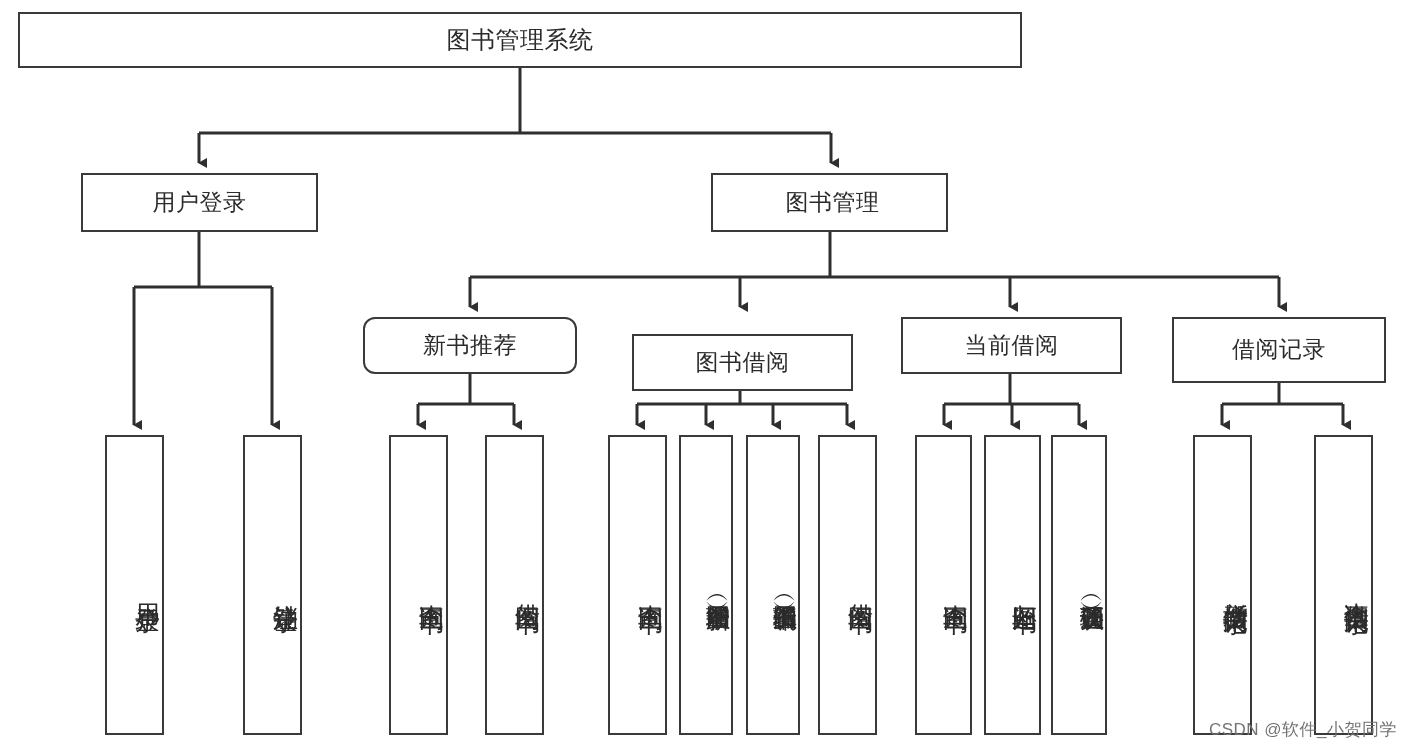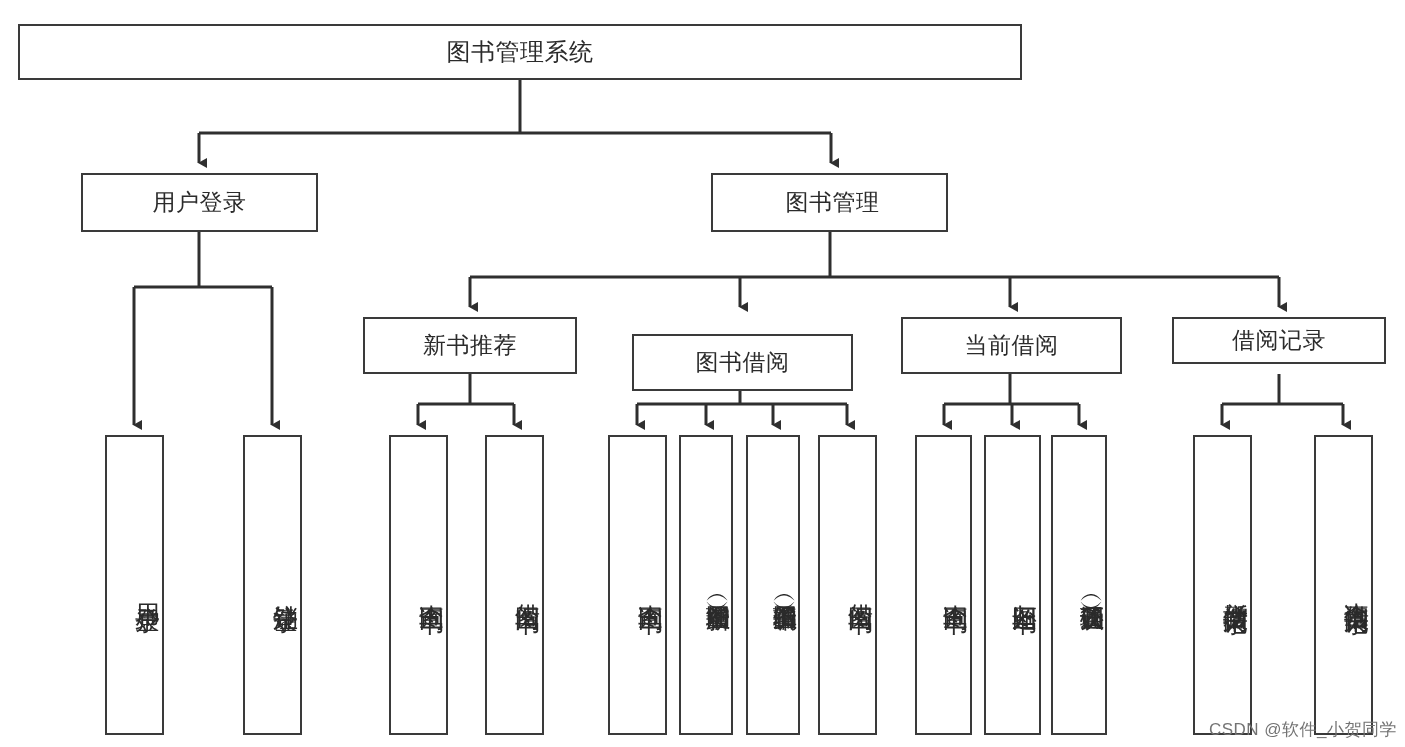--- a/index.html
+++ b/index.html
@@ -35,21 +35,20 @@
     justify-content: center;
     color: #2b2b2b;
   }
   .node.h {
     font-size: 23px;
     letter-spacing: 0.5px;
     line-height: 1.1;
   }
   .node.h-top {
     font-size: 24px;
-    margin-top: 12px;
   }
   .node.v {
     writing-mode: vertical-rl;
     text-orientation: upright;
     font-size: 25px;
     line-height: 1.12;
     letter-spacing: 2px;
     align-items: flex-start;
     justify-content: center;
     padding-top: 6px;
@@ -135,30 +134,30 @@
     <span>图书管理系统</span>
   </div>
 
   <div class="node h" style="left:81px; top:173px; width:237px; height:59px;">
     <span>用户登录</span>
   </div>
   <div class="node h" style="left:711px; top:173px; width:237px; height:59px;padding-left:6px;">
     <span>图书管理</span>
   </div>
 
-  <div class="node h" style="left:363px; top:317px; width:214px; height:57px;">
+  <div class="node h" style="left:363px; top:317px; width:214px; height:57px;border-radius:12px;">
     <span>新书推荐</span>
   </div>
   <div class="node h" style="left:632px; top:314px; width:221px; height:57px;margin-top:20px;">
     <span>图书借阅</span>
   </div>
   <div class="node h" style="left:901px; top:317px; width:221px; height:57px;">
     <span>当前借阅</span>
   </div>
-  <div class="node h" style="left:1172px; top:317px; width:214px; height:47px;text-align:right;">
+  <div class="node h" style="left:1172px; top:317px; width:214px; height:66px;text-align:right;">
     <span>借阅记录</span>
   </div>
 
   <div class="node v" style="left:105px; top:435px; width:59px; height:300px;">
     <span class="vtext">用户登录</span>
   </div>
   <div class="node v" style="left:243px; top:435px; width:59px; height:300px;">
     <span class="vtext">注销登录</span>
   </div>
 

